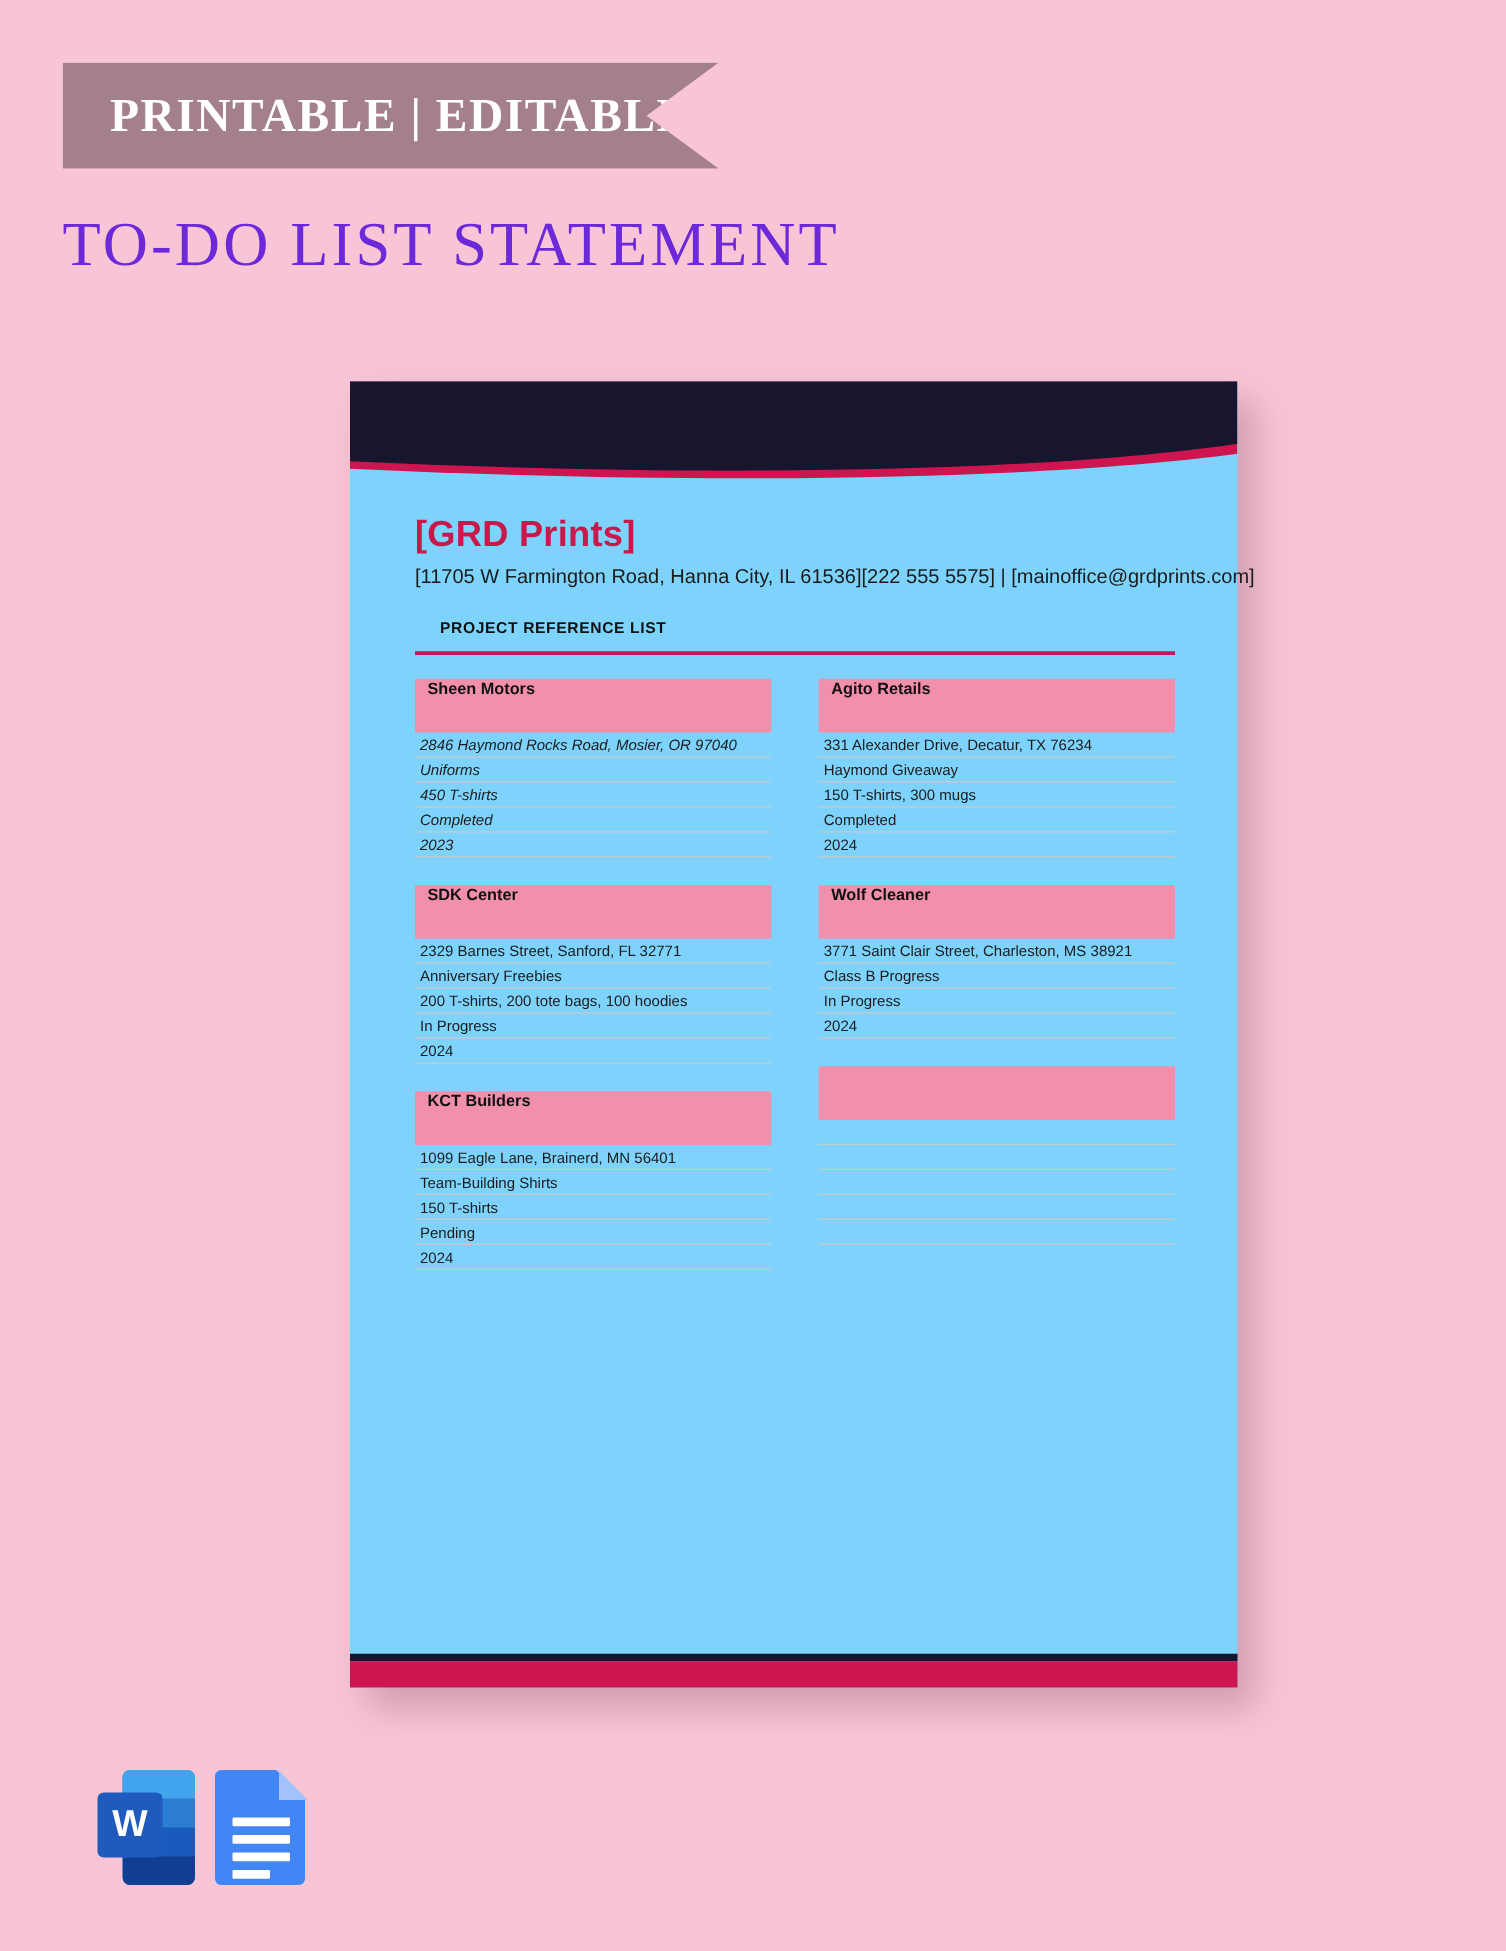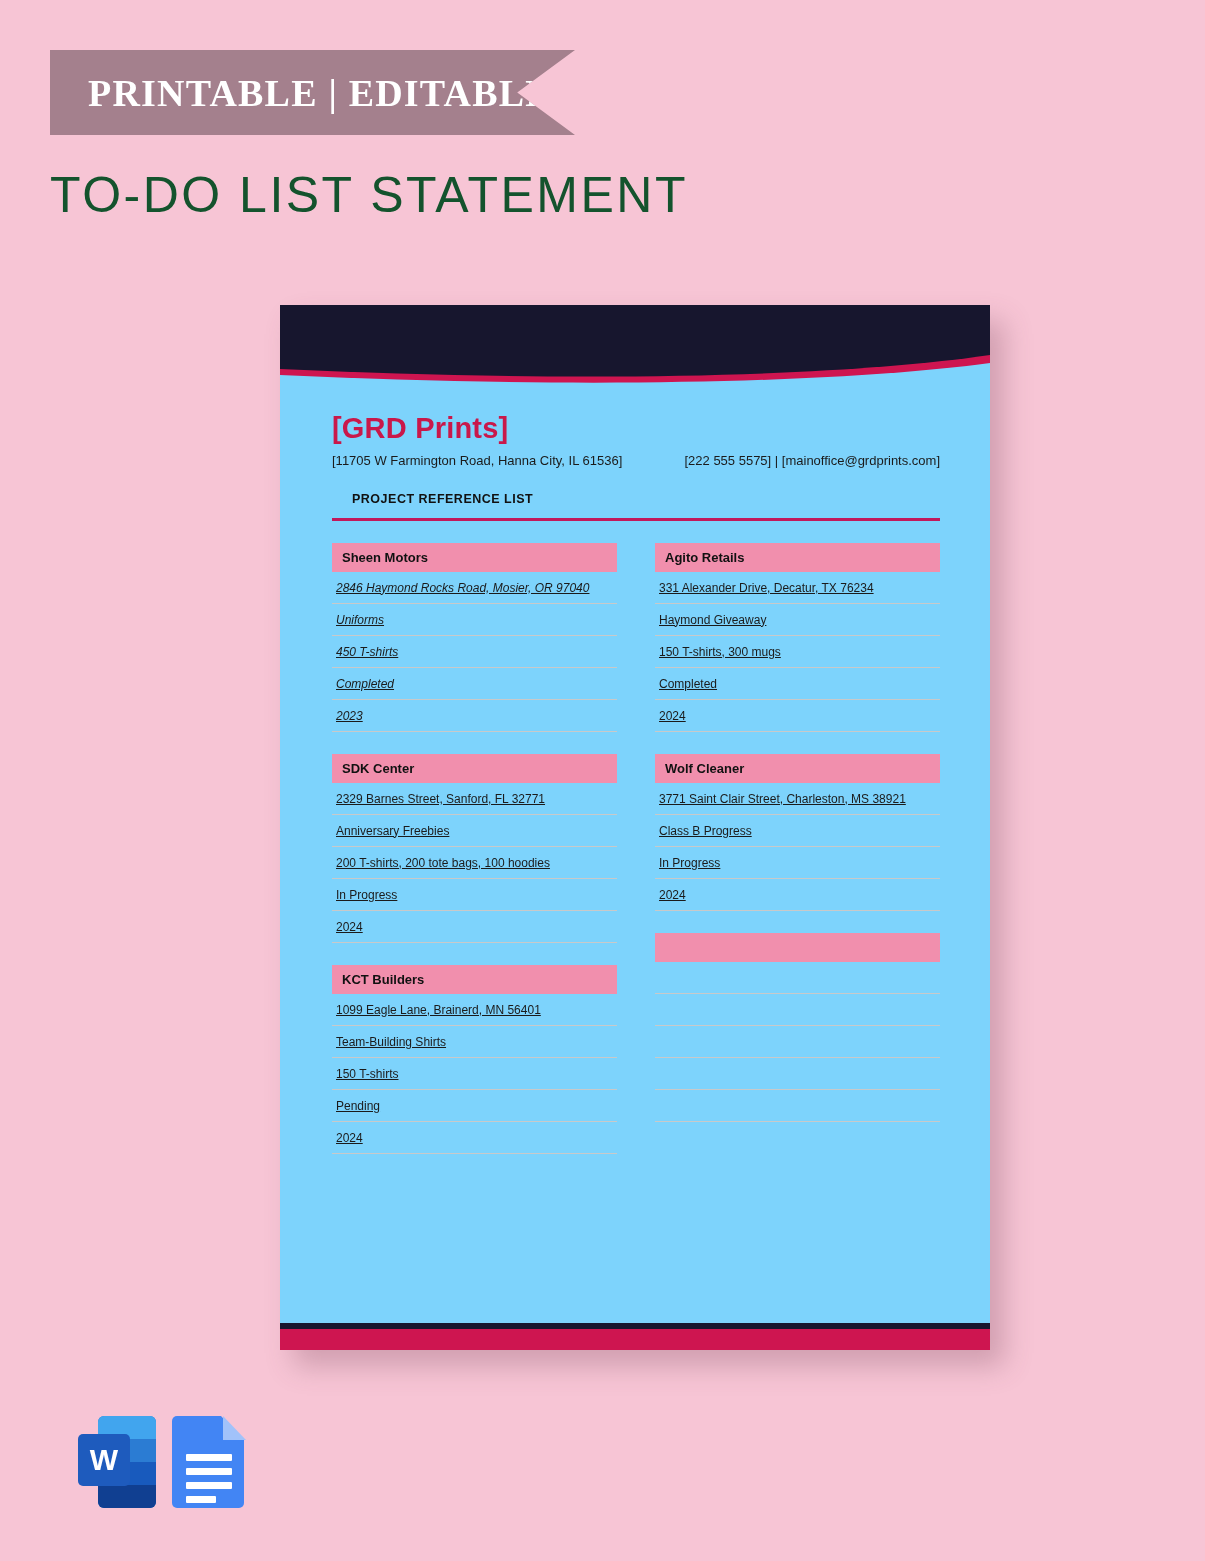--- a/index.html
+++ b/index.html
@@ -36,24 +36,24 @@
     letter-spacing: 1.2px;
     padding-left: 38px;
     white-space: nowrap;
   }
 
   
   #page-title {
     position: absolute;
     left: 50px;
     top: 166px;
-    font-family: Liberation Sans, sans-serif;
+    font-family: Liberation Serif, serif;
     font-size: 50px;
     letter-spacing: 2.5px;
-    color: #14532d;
+    color: #6d28d9;
     white-space: nowrap;
   }
 
   
   #document-sheet {
     position: absolute;
     left: 280px;
     top: 305px;
     width: 710px;
     height: 1045px;
@@ -109,21 +109,21 @@
     font-size: 29px;
     font-weight: bold;
     letter-spacing: 0.2px;
     margin: 0 0 8px 0;
     line-height: 1.1;
   }
   #contact-row {
     display: flex;
     justify-content: space-between;
     align-items: center;
-    font-size: 13px;
+    font-size: 16px;
     color: #1b1b1b;
   }
   #company-address { white-space: nowrap; }
   #company-contact { white-space: nowrap; }
 
   #section-heading {
     margin-top: 24px;
     font-size: 12.5px;
     font-weight: bold;
     letter-spacing: 0.5px;
@@ -147,42 +147,40 @@
     justify-content: space-between;
   }
   .entries-column {
     width: 285px;
   }
   .entry-card {
     margin-bottom: 22px;
   }
   .entry-title-bar {
     background: #f18fad;
-    height: 29px;
-    display: flex;
-    align-items: center;
+    height: 43px;
+    display: flex;
     padding: 0 10px;
     box-sizing: border-box;
   }
   .entry-title-text {
     font-size: 13px;
     font-weight: bold;
     color: #111111;
     white-space: nowrap;
   }
   .entry-row {
-    height: 32px;
+    height: 20px;
     display: flex;
     align-items: center;
     padding: 0 4px;
     box-sizing: border-box;
     border-bottom: 1px solid #c9c9c9;
     font-size: 12px;
     color: #1b1b1b;
-    text-decoration: underline;
   }
   .entry-row.italic-style { font-style: italic; }
   .entry-row.empty-row { color: transparent; }
 
   
   #format-icons {
     position: absolute;
     left: 78px;
     top: 1412px;
     display: flex;

